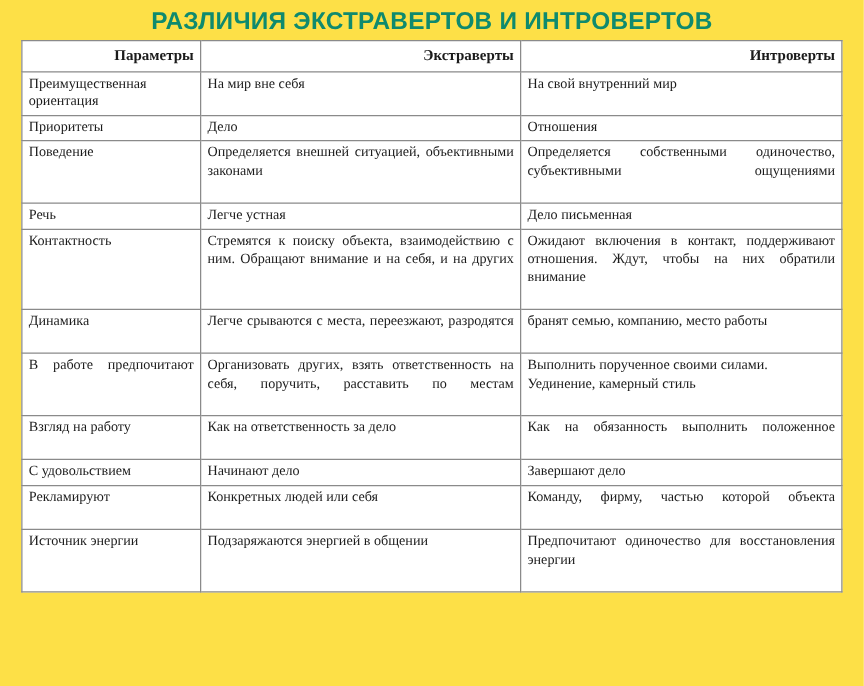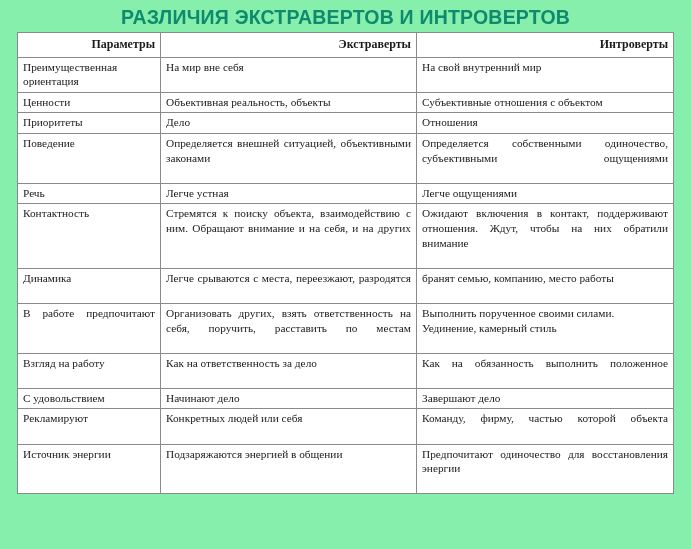--- a/index.html
+++ b/index.html
@@ -10,21 +10,21 @@
     width: 691px;
     height: 549px;
     background: #ffffff;
     font-family: "Liberation Serif", "DejaVu Serif", serif;
     overflow: hidden;
   }
   .page {
     position: relative;
     width: 691px;
     height: 549px;
-    background: #86efac;
+    background: #fde047;
   }
   .title {
     text-align: center;
     font-family: "Liberation Sans", "DejaVu Sans", sans-serif;
     font-weight: bold;
     font-size: 19.5px;
     letter-spacing: 0.2px;
     color: #0f8a6e;
     padding-top: 6px;
     padding-bottom: 5px;
@@ -109,38 +109,33 @@
           <th>Интроверты</th>
         </tr>
       </thead>
       <tbody id="tbody">
           <tr>
             <td>Преимущественная ориентация</td>
             <td>На мир вне себя</td>
             <td>На свой внутренний мир</td>
           </tr>
           <tr>
-            <td>Ценности</td>
-            <td>Объективная реальность, объекты</td>
-            <td>Субъективные отношения с объектом</td>
-          </tr>
-          <tr>
             <td>Приоритеты</td>
             <td>Дело</td>
             <td>Отношения</td>
           </tr>
           <tr>
             <td>Поведение</td>
             <td class="just force">Определяется внешней ситуацией, объективными законами</td>
             <td class="just force">Определяется собственными одиночество, субъективными ощущениями</td>
           </tr>
           <tr>
             <td>Речь</td>
             <td>Легче устная</td>
-            <td>Легче ощущениями</td>
+            <td>Дело письменная</td>
           </tr>
           <tr>
             <td>Контактность</td>
             <td class="just force">Стремятся к поиску объекта, взаимодействию с ним. Обращают внимание и на себя, и на других</td>
             <td class="just force">Ожидают включения в контакт, поддерживают отношения. Ждут, чтобы на них обратили внимание</td>
           </tr>
           <tr>
             <td>Динамика</td>
             <td class="just force">Легче срываются с места, переезжают, разродятся</td>
             <td>бранят семью, компанию, место работы</td>

